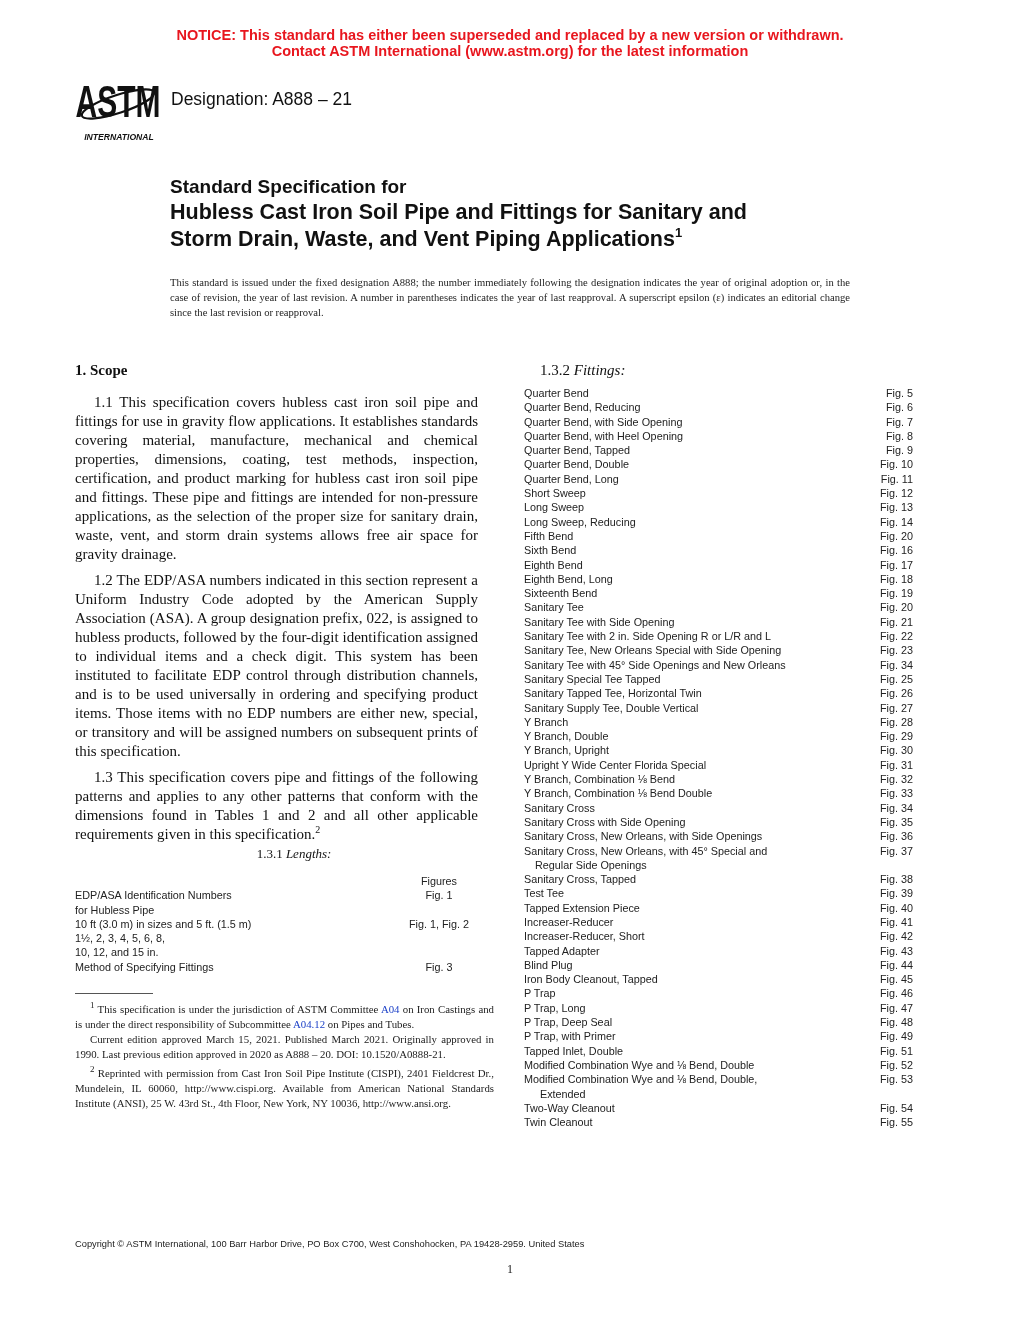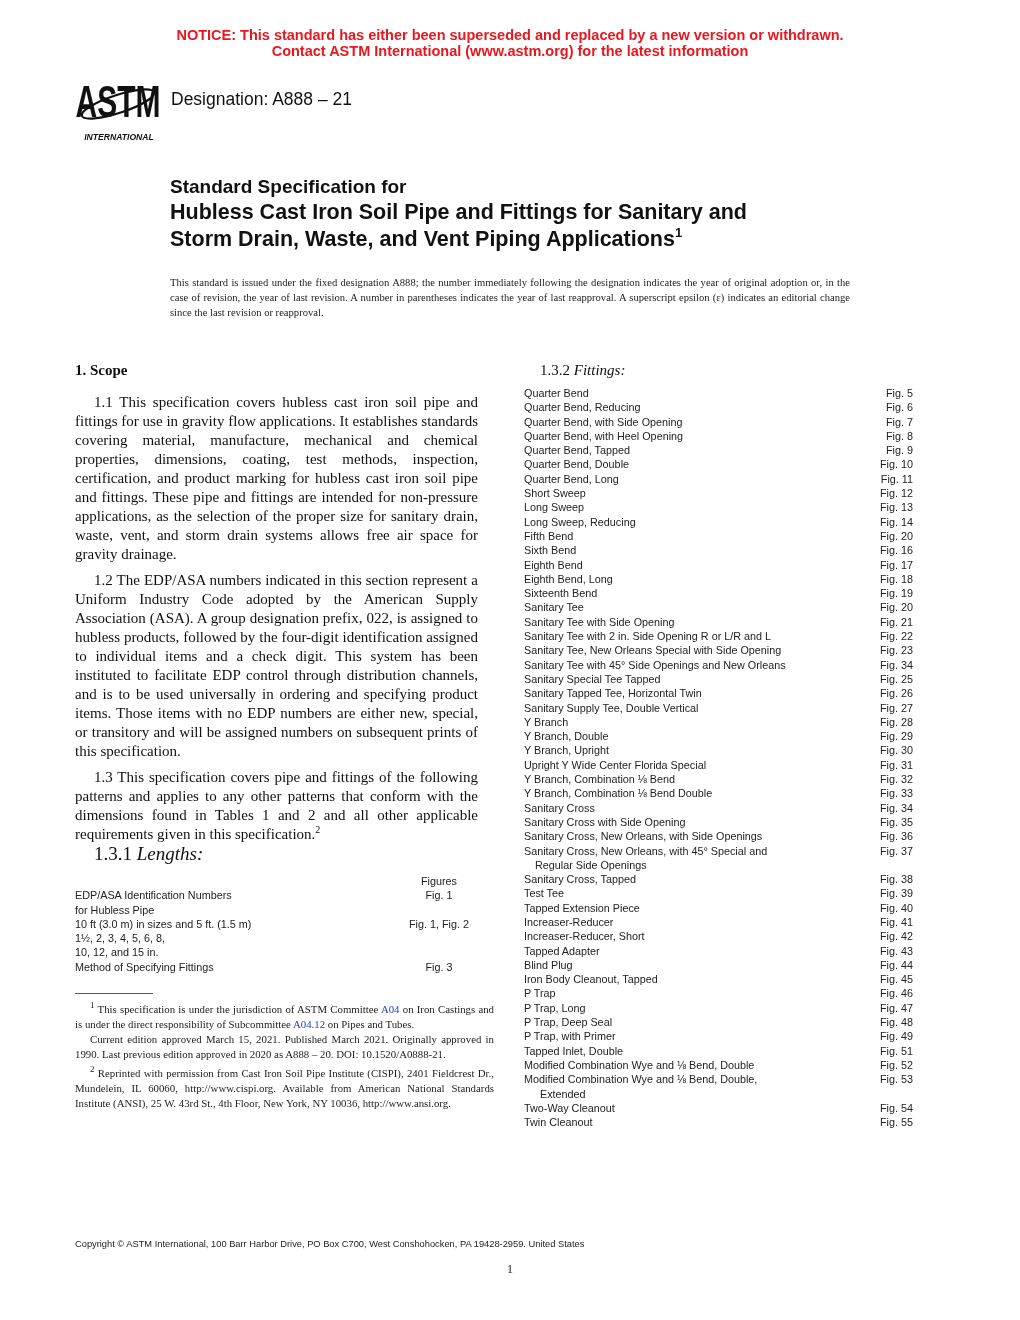--- a/index.html
+++ b/index.html
@@ -12,21 +12,21 @@
   .title-block { position: absolute; left: 170px; top: 175px; width: 700px; font-family: "Liberation Sans", sans-serif; font-weight: bold; color: #111; }
   .title-pre { font-size: 19px; line-height: 24px; }
   .title-main { font-size: 21.5px; line-height: 27px; }
   .title-main sup { font-size: 13px; vertical-align: 9px; line-height: 0; }
   .issued { position: absolute; left: 170px; top: 275px; width: 680px; font-family: "Liberation Serif", serif;
     font-size: 10.6px; line-height: 15px; color: #222; text-align: justify; }
   .col-left { position: absolute; left: 75px; top: 362px; width: 419px; font-family: "Liberation Serif", serif; color: #111; }
   .sec-head { font-weight: bold; font-size: 15px; margin: 0 0 14px 0; }
   .para { font-size: 15px; line-height: 19px; text-align: justify; text-indent: 19px; margin: 0 16px 7px 0; font-family: Liberation Serif, serif; }
   .para sup { font-size: 10px; vertical-align: 6px; line-height: 0; }
-  .sub-head { font-size: 19px; line-height: 19px; text-indent: 19px; }
+  .sub-head { font-size: 13px; line-height: 19px; text-indent: 19px; text-align: center; }
   .sub-head i { font-style: italic; }
   .len-table { font-family: "Liberation Sans", sans-serif; font-size: 10.8px; line-height: 14.3px; margin-top: 11px; width: 419px; color: #222; }
   .len-row { display: flex; }
   .len-label { flex: 1; }
   .len-fig { width: 110px; text-align: center; }
   .footnotes { position: absolute; left: 75px; top: 998px; width: 419px; font-family: "Liberation Serif", serif; font-size: 10.8px; line-height: 15.2px; text-align: justify; color: #222; }
   .footnotes p { margin: 0; text-indent: 15px; }
   .footnotes .link { color: #1a3fc7; }
   .footrule { position: absolute; left: 75px; top: 993px; width: 78px; border-top: 1px solid #555; }
   .col-right { position: absolute; left: 524px; top: 362px; width: 389px; color: #222; }

